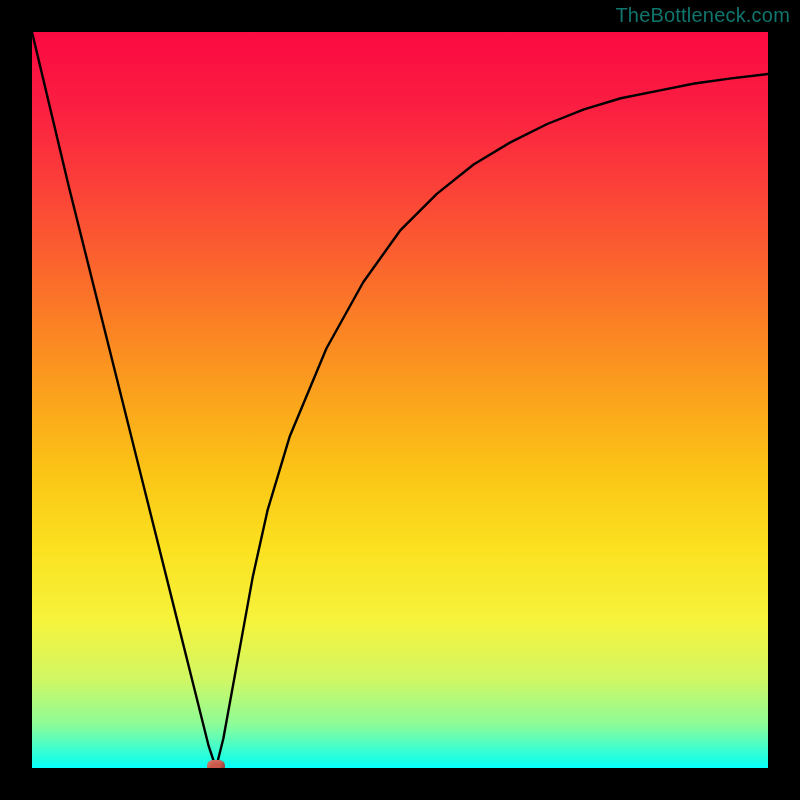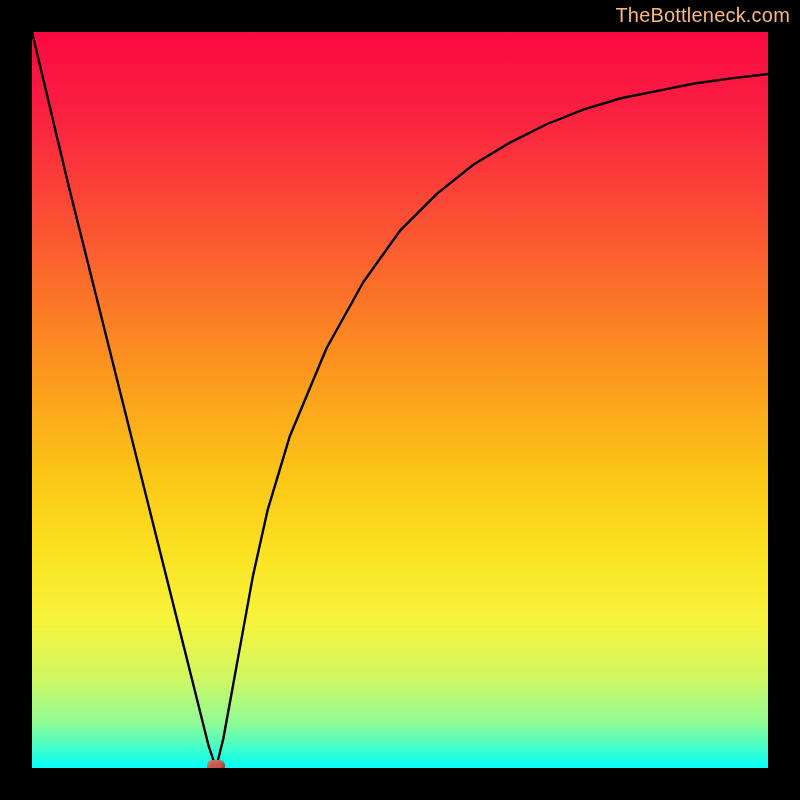--- a/index.html
+++ b/index.html
@@ -14,21 +14,21 @@
   .frame {
     position: relative;
     width: 800px;
     height: 800px;
     background: #000;
   }
   .watermark {
     position: absolute;
     top: 4px;
     right: 10px;
-    color: #fdba74;
+    color: #0f766e;
     font-size: 20px;
     font-weight: 500;
     letter-spacing: 0.2px;
     z-index: 10;
   }
   .plot-area {
     position: absolute;
     left: 32px;
     top: 32px;
     width: 736px;

